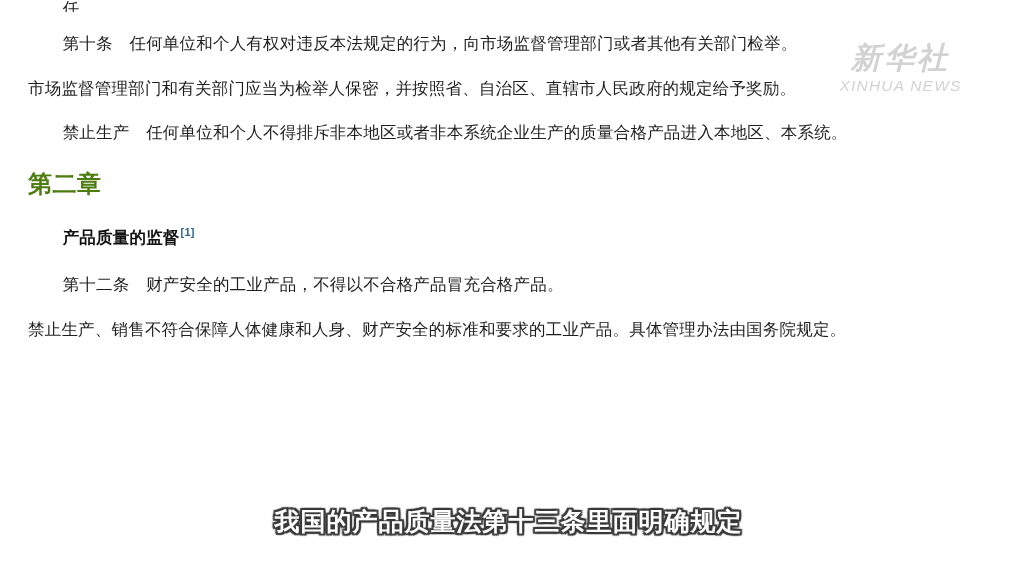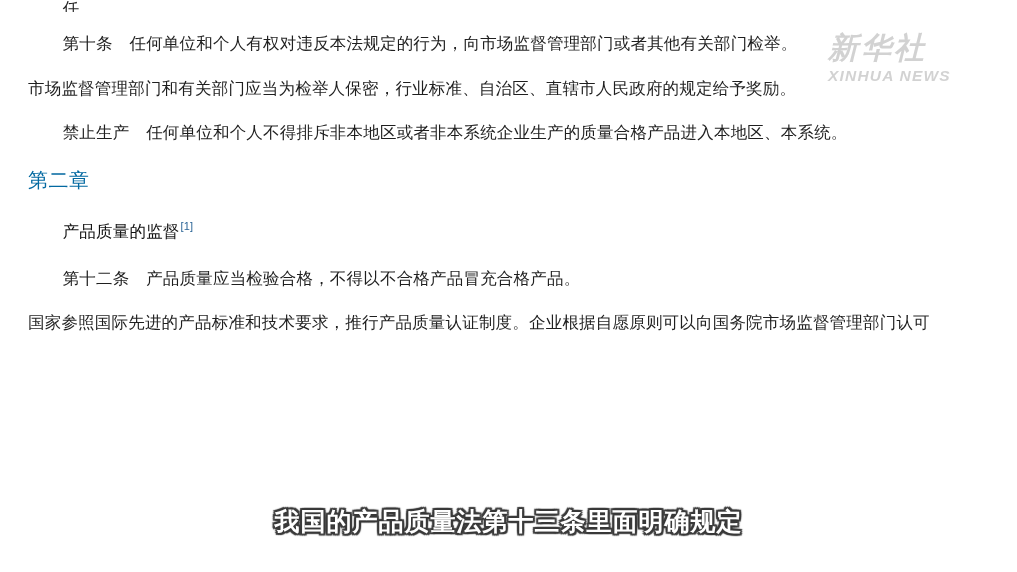--- a/index.html
+++ b/index.html
@@ -49,62 +49,62 @@
   }
   p.truncated-top {
     margin: 0 0 19px 0;
     height: 12px;
     overflow: hidden;
     color: #1f1f1f;
     text-indent: 2.1em;
     line-height: 1.05;
   }
   h2.chapter {
-    font-size: 20px;
-    font-weight: normal;
-    color: #0369a1;
+    font-size: 24px;
+    font-weight: bold;
+    color: #4d7c0f;
     margin: 12px 0 22px 0;
     letter-spacing: 0.5px;
   }
   h3.section {
     font-size: 16.5px;
-    font-weight: normal;
+    font-weight: bold;
     color: #111111;
     margin: 0 0 22px 0;
     text-indent: 2.1em;
     letter-spacing: 0.2px;
   }
   sup.ref {
     font-size: 11px;
     color: #2a6496;
     vertical-align: super;
     margin-left: 1px;
   }
   
   .watermark {
     position: absolute;
     right: 44px;
-    top: 32px;
+    top: 42px;
     width: 145px;
-    text-align: left;
+    text-align: center;
     opacity: 0.92;
     pointer-events: none;
   }
   .watermark .cn {
     font-family: "Liberation Serif", serif;
     font-weight: bold;
     font-size: 30px;
     color: #cfcfcf;
     letter-spacing: 3px;
     font-style: italic;
     line-height: 1.05;
   }
   .watermark .en {
     font-family: "Liberation Sans", sans-serif;
-    font-weight: bold;
+    font-weight: normal;
     font-size: 15.5px;
     color: #cfcfcf;
     letter-spacing: 1.2px;
     margin-top: 3px;
     font-style: italic;
   }
   
   .subtitle {
     position: absolute;
     left: 0;
@@ -127,29 +127,29 @@
 </head>
 <body>
 
 <div class="page">
 
   <div class="doc-body">
 
     <p class="truncated-top">任。</p>
 
     <p class="para indent">第十条　任何单位和个人有权对违反本法规定的行为，向市场监督管理部门或者其他有关部门检举。</p>
-    <p class="para noindent">市场监督管理部门和有关部门应当为检举人保密，行业标准、自治区、直辖市人民政府的规定给予奖励。</p>
+    <p class="para noindent">市场监督管理部门和有关部门应当为检举人保密，并按照省、自治区、直辖市人民政府的规定给予奖励。</p>
     <p class="para indent">禁止生产　任何单位和个人不得排斥非本地区或者非本系统企业生产的质量合格产品进入本地区、本系统。</p>
 
     <h2 class="chapter">第二章</h2>
 
     <h3 class="section"><span>产品质量的监督</span><sup class="ref">[1]</sup></h3>
 
-    <p class="para indent">第十二条　产品质量应当检验合格，不得以不合格产品冒充合格产品。</p>
-    <p class="para noindent">国家参照国际先进的产品标准和技术要求，推行产品质量认证制度。企业根据自愿原则可以向国务院市场监督管理部门认可</p>
+    <p class="para indent">第十二条　财产安全的工业产品，不得以不合格产品冒充合格产品。</p>
+    <p class="para noindent">禁止生产、销售不符合保障人体健康和人身、财产安全的标准和要求的工业产品。具体管理办法由国务院规定。</p>
 
   </div>
 
   <div class="watermark">
     <div class="cn">新华社</div>
     <div class="en">XINHUA NEWS</div>
   </div>
 
   <div class="subtitle">我国的产品质量法第十三条里面明确规定</div>
 

